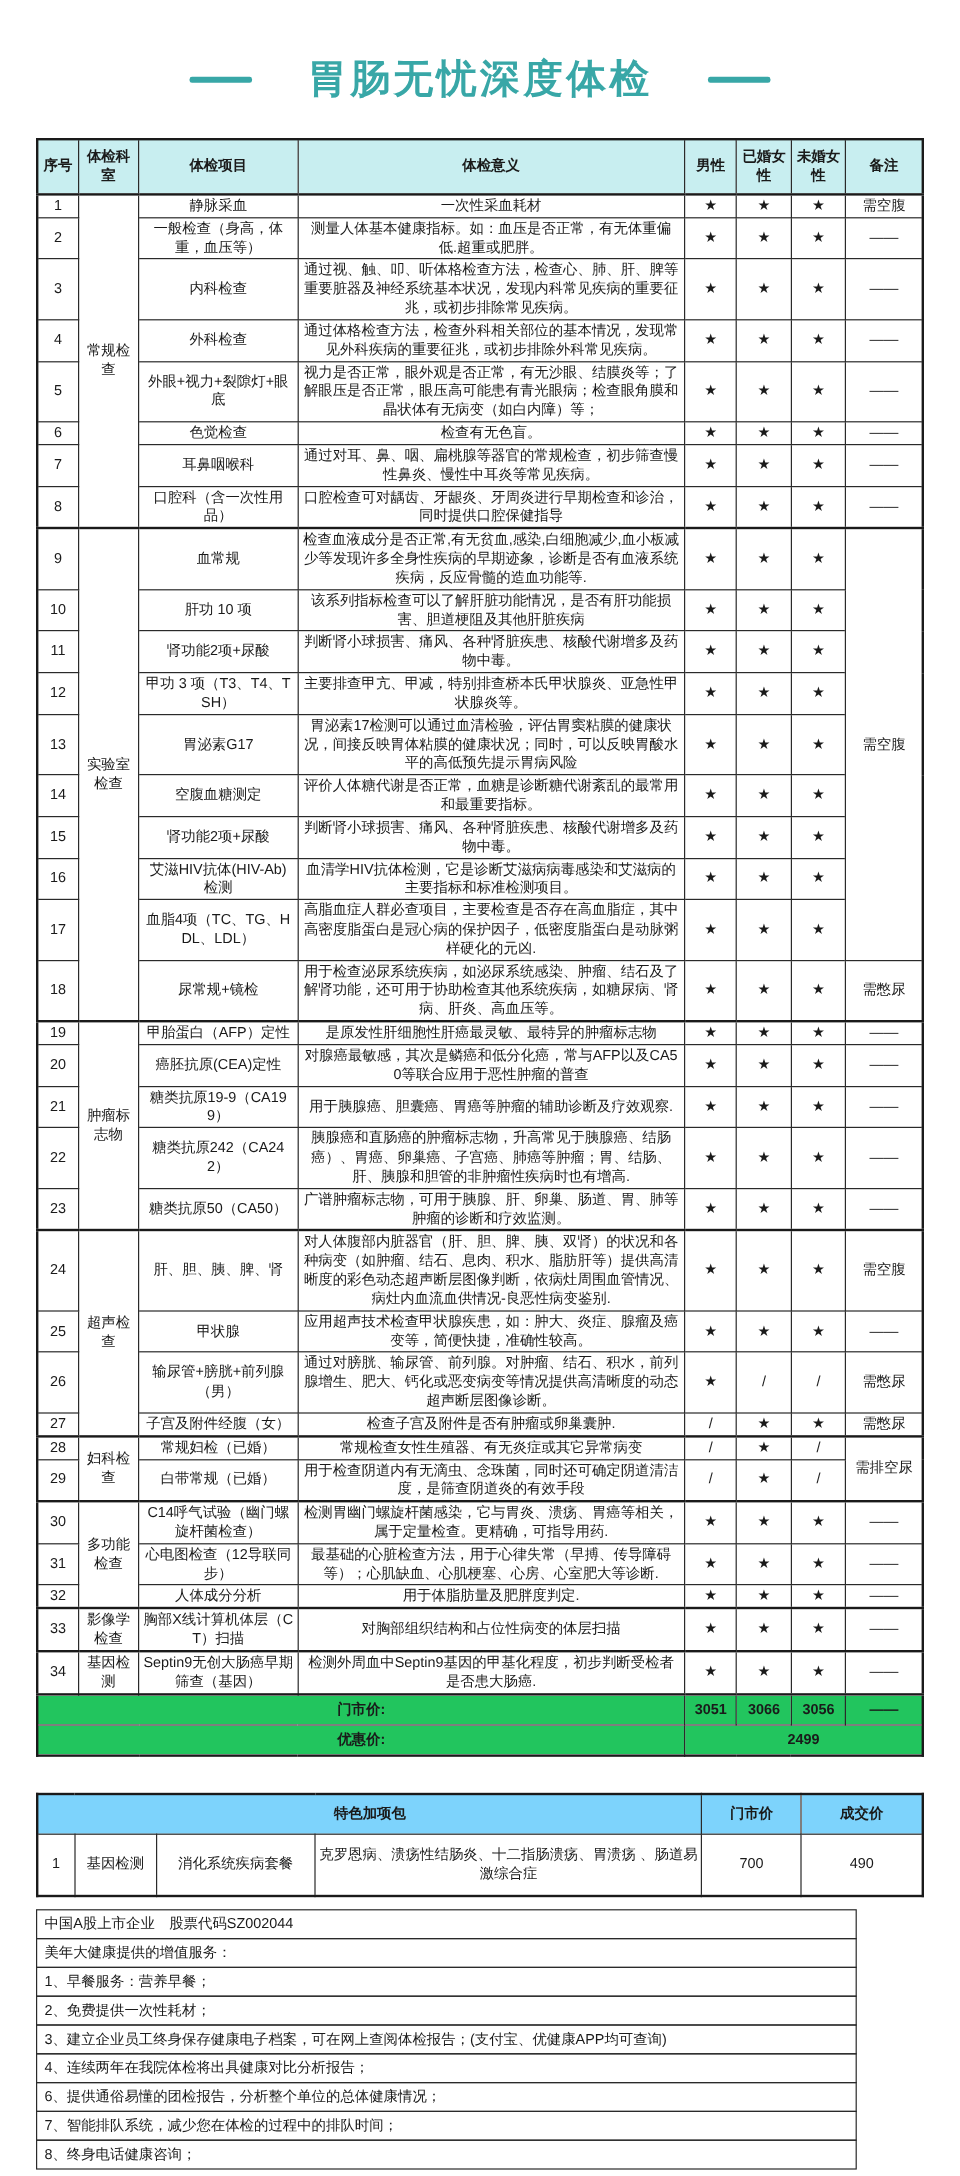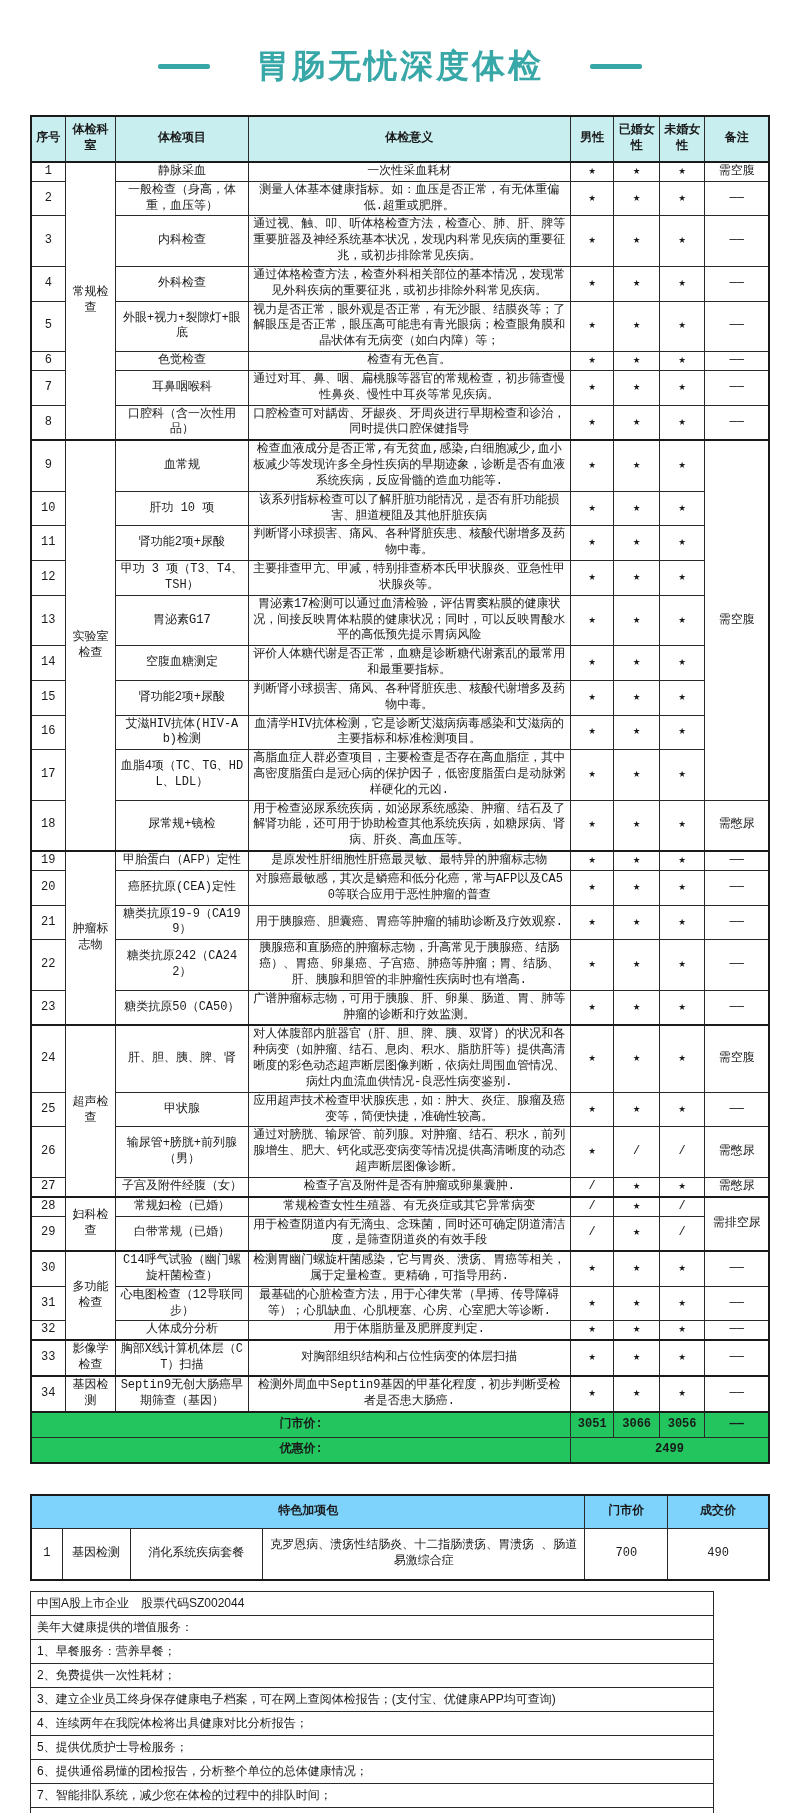--- a/index.html
+++ b/index.html
@@ -5,21 +5,21 @@
   html,body{margin:0;padding:0;background:#ffffff;}
   body{width:800px;font-family:"Liberation Sans","DejaVu Sans",sans-serif;color:#1a1a1a;}
   .page{padding:34px 30px 40px 30px;}
 
   
   .title-row{display:flex;align-items:center;justify-content:center;gap:46px;margin:10px 0 26px 0;}
   .dash{width:52px;height:5px;border-radius:2px;background:#38a7a7;}
   .page-title{font-size:33px;font-weight:bold;color:#38a7a7;letter-spacing:3px;}
 
   
-  table{border-collapse:collapse;width:740px;table-layout:fixed;font-size:12px;line-height:1.32;font-family:Liberation Mono, monospace;}
+  table{border-collapse:collapse;width:740px;table-layout:fixed;font-size:12px;line-height:1.32;}
   td,th{border:1px solid #2a2a2a;padding:1px 3px;text-align:center;vertical-align:middle;
         word-break:break-all;overflow:hidden;}
   .main-table{border:2px solid #1a1a1a;}
   .main-table th{background:#c8eef0;font-weight:bold;height:42px;}
   .meaning{text-align:center;padding:1px 4px;}
   .gt td{border-top:2px solid #1a1a1a;}
   .price-row td{background:#22c55e;font-weight:bold;height:22px;}
   .star{font-size:12px;}
 
   
@@ -419,20 +419,19 @@
   </tbody>
     </table>
 
   <div class="footer">
     <div class="footer-line first">中国A股上市企业　股票代码SZ002044</div>
     <div class="footer-line">美年大健康提供的增值服务：</div>
     <div class="footer-line">1、早餐服务：营养早餐；</div>
     <div class="footer-line">2、免费提供一次性耗材；</div>
     <div class="footer-line">3、建立企业员工终身保存健康电子档案，可在网上查阅体检报告；(支付宝、优健康APP均可查询)</div>
     <div class="footer-line">4、连续两年在我院体检将出具健康对比分析报告；</div>
-    <div class="footer-line">5、提供优质护士导检服务；</div>
     <div class="footer-line">6、提供通俗易懂的团检报告，分析整个单位的总体健康情况；</div>
     <div class="footer-line">7、智能排队系统，减少您在体检的过程中的排队时间；</div>
     <div class="footer-line">8、终身电话健康咨询；</div>
 
   </div>
 
 </div>
 
 </body></html>

